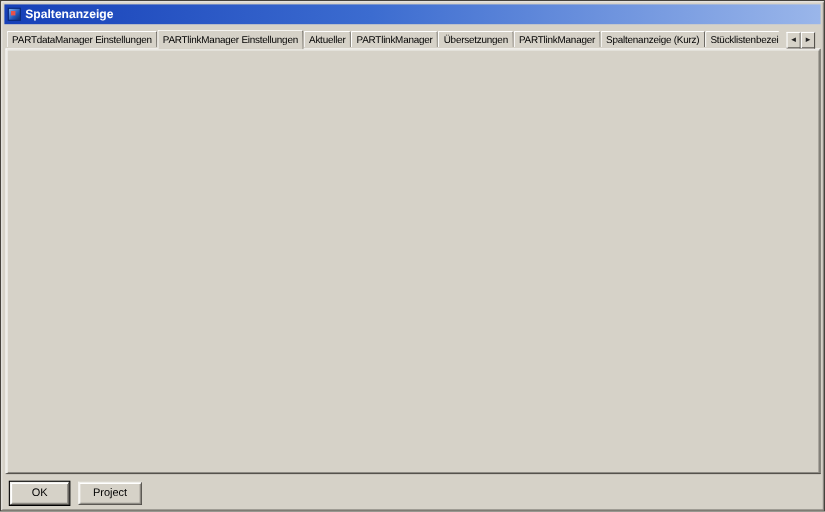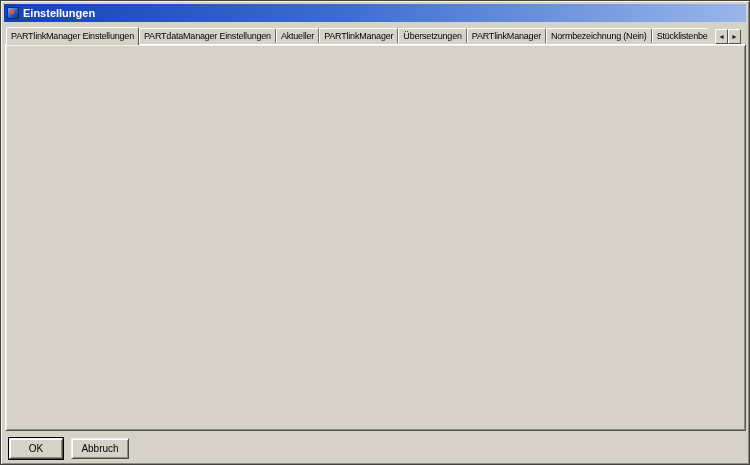--- a/index.html
+++ b/index.html
@@ -124,31 +124,31 @@
   .btn-ok{left:8px;width:54px;outline:1px solid #000;}
   .btn-cancel{left:70px;width:58px;}
 </style>
 </head>
 <body>
 
 <div class="window">
 
   <div class="titlebar">
     <span class="app-icon"></span>
-    <span class="title-text">Einstellungen</span>
+    <span class="title-text">Spaltenanzeige</span>
   </div>
 
   <div class="tabbar" id="tabbar">
+      <div class="tab">PARTdataManager Einstellungen</div>
       <div class="tab active">PARTlinkManager Einstellungen</div>
-      <div class="tab">PARTdataManager Einstellungen</div>
       <div class="tab">Aktueller</div>
       <div class="tab">PARTlinkManager</div>
       <div class="tab">Übersetzungen</div>
       <div class="tab">PARTlinkManager</div>
-      <div class="tab">Normbezeichnung (Nein)</div>
+      <div class="tab">Spaltenanzeige (Kurz)</div>
       <div class="tab">Stücklistenbezeichnung</div>
     </div>
   <div class="tabscroll">
     <div class="tsbtn">◄</div>
     <div class="tsbtn">►</div>
   </div>
 
   <div class="panel"></div>
 
   <div class="gbox gb1">
@@ -438,15 +438,15 @@
     </div>
     <div class="hscroll">
       <div class="sbtn sb-left">◄</div>
       <div class="hthumb"></div>
       <div class="sbtn sb-right">►</div>
     </div>
     <div class="corner"></div>
   </div>
 
   <div class="btn btn-ok">OK</div>
-  <div class="btn btn-cancel">Abbruch</div>
+  <div class="btn btn-cancel">Project</div>
 
 </div>
 
 </body></html>

